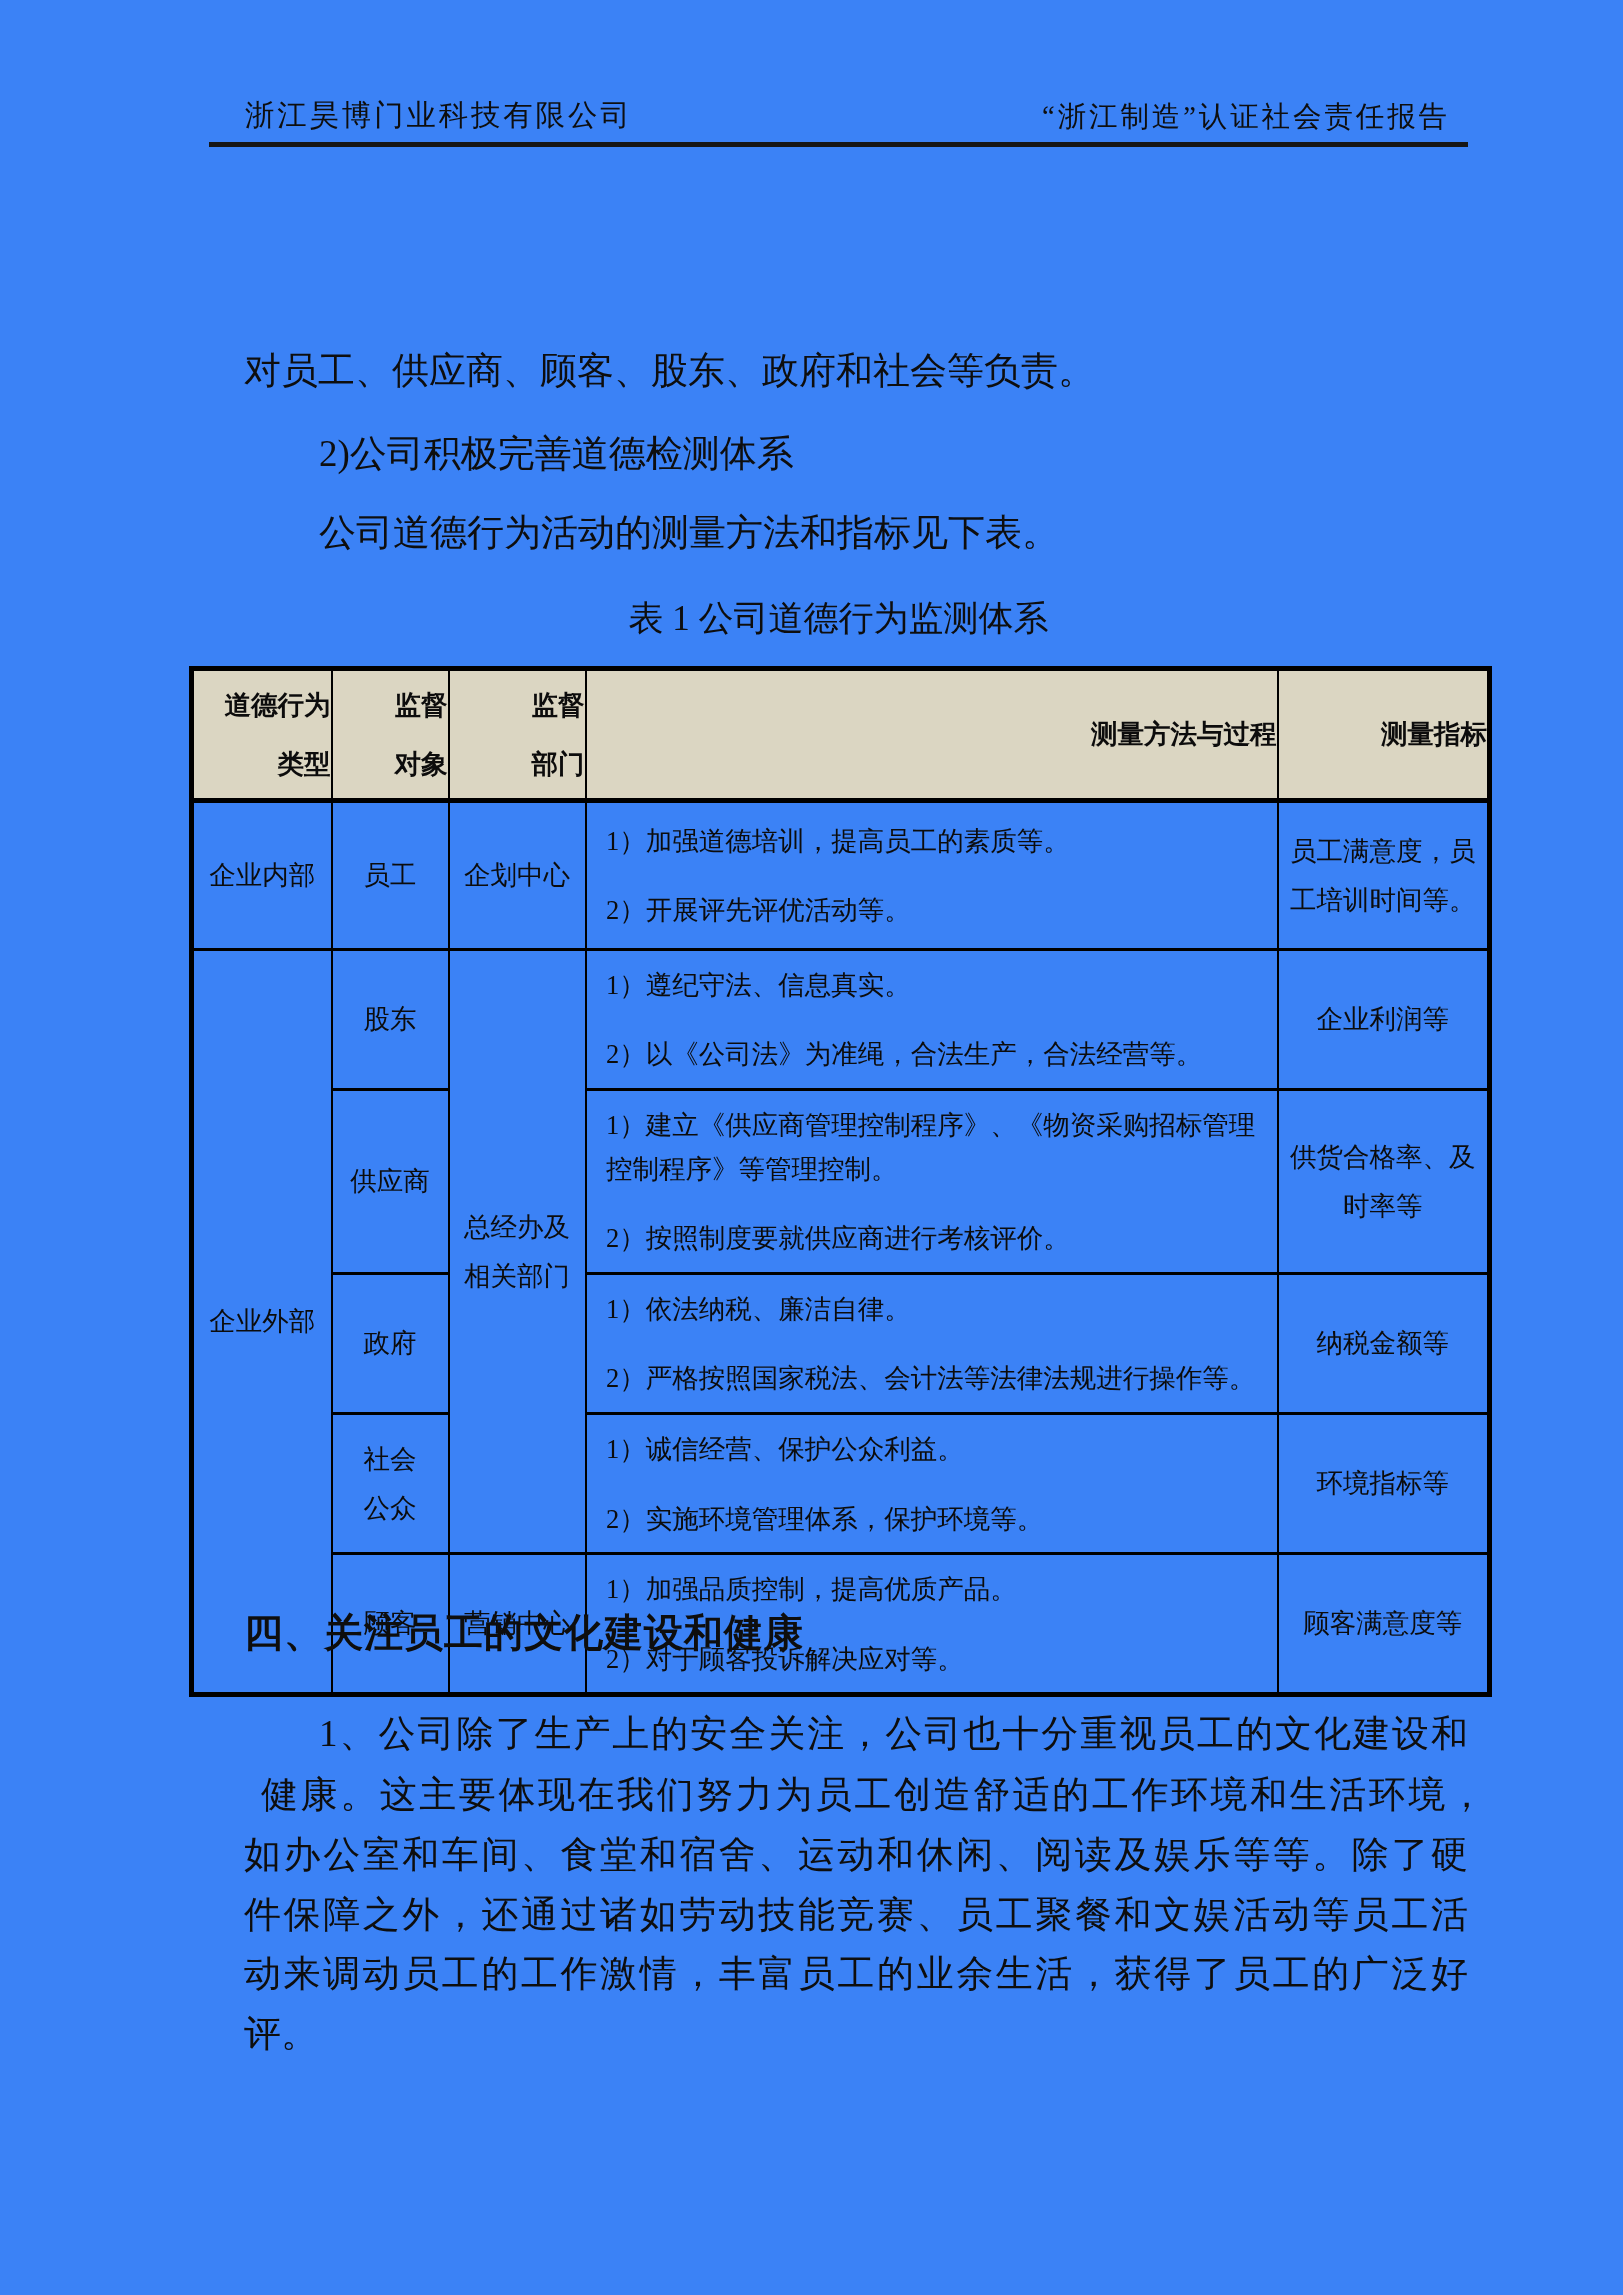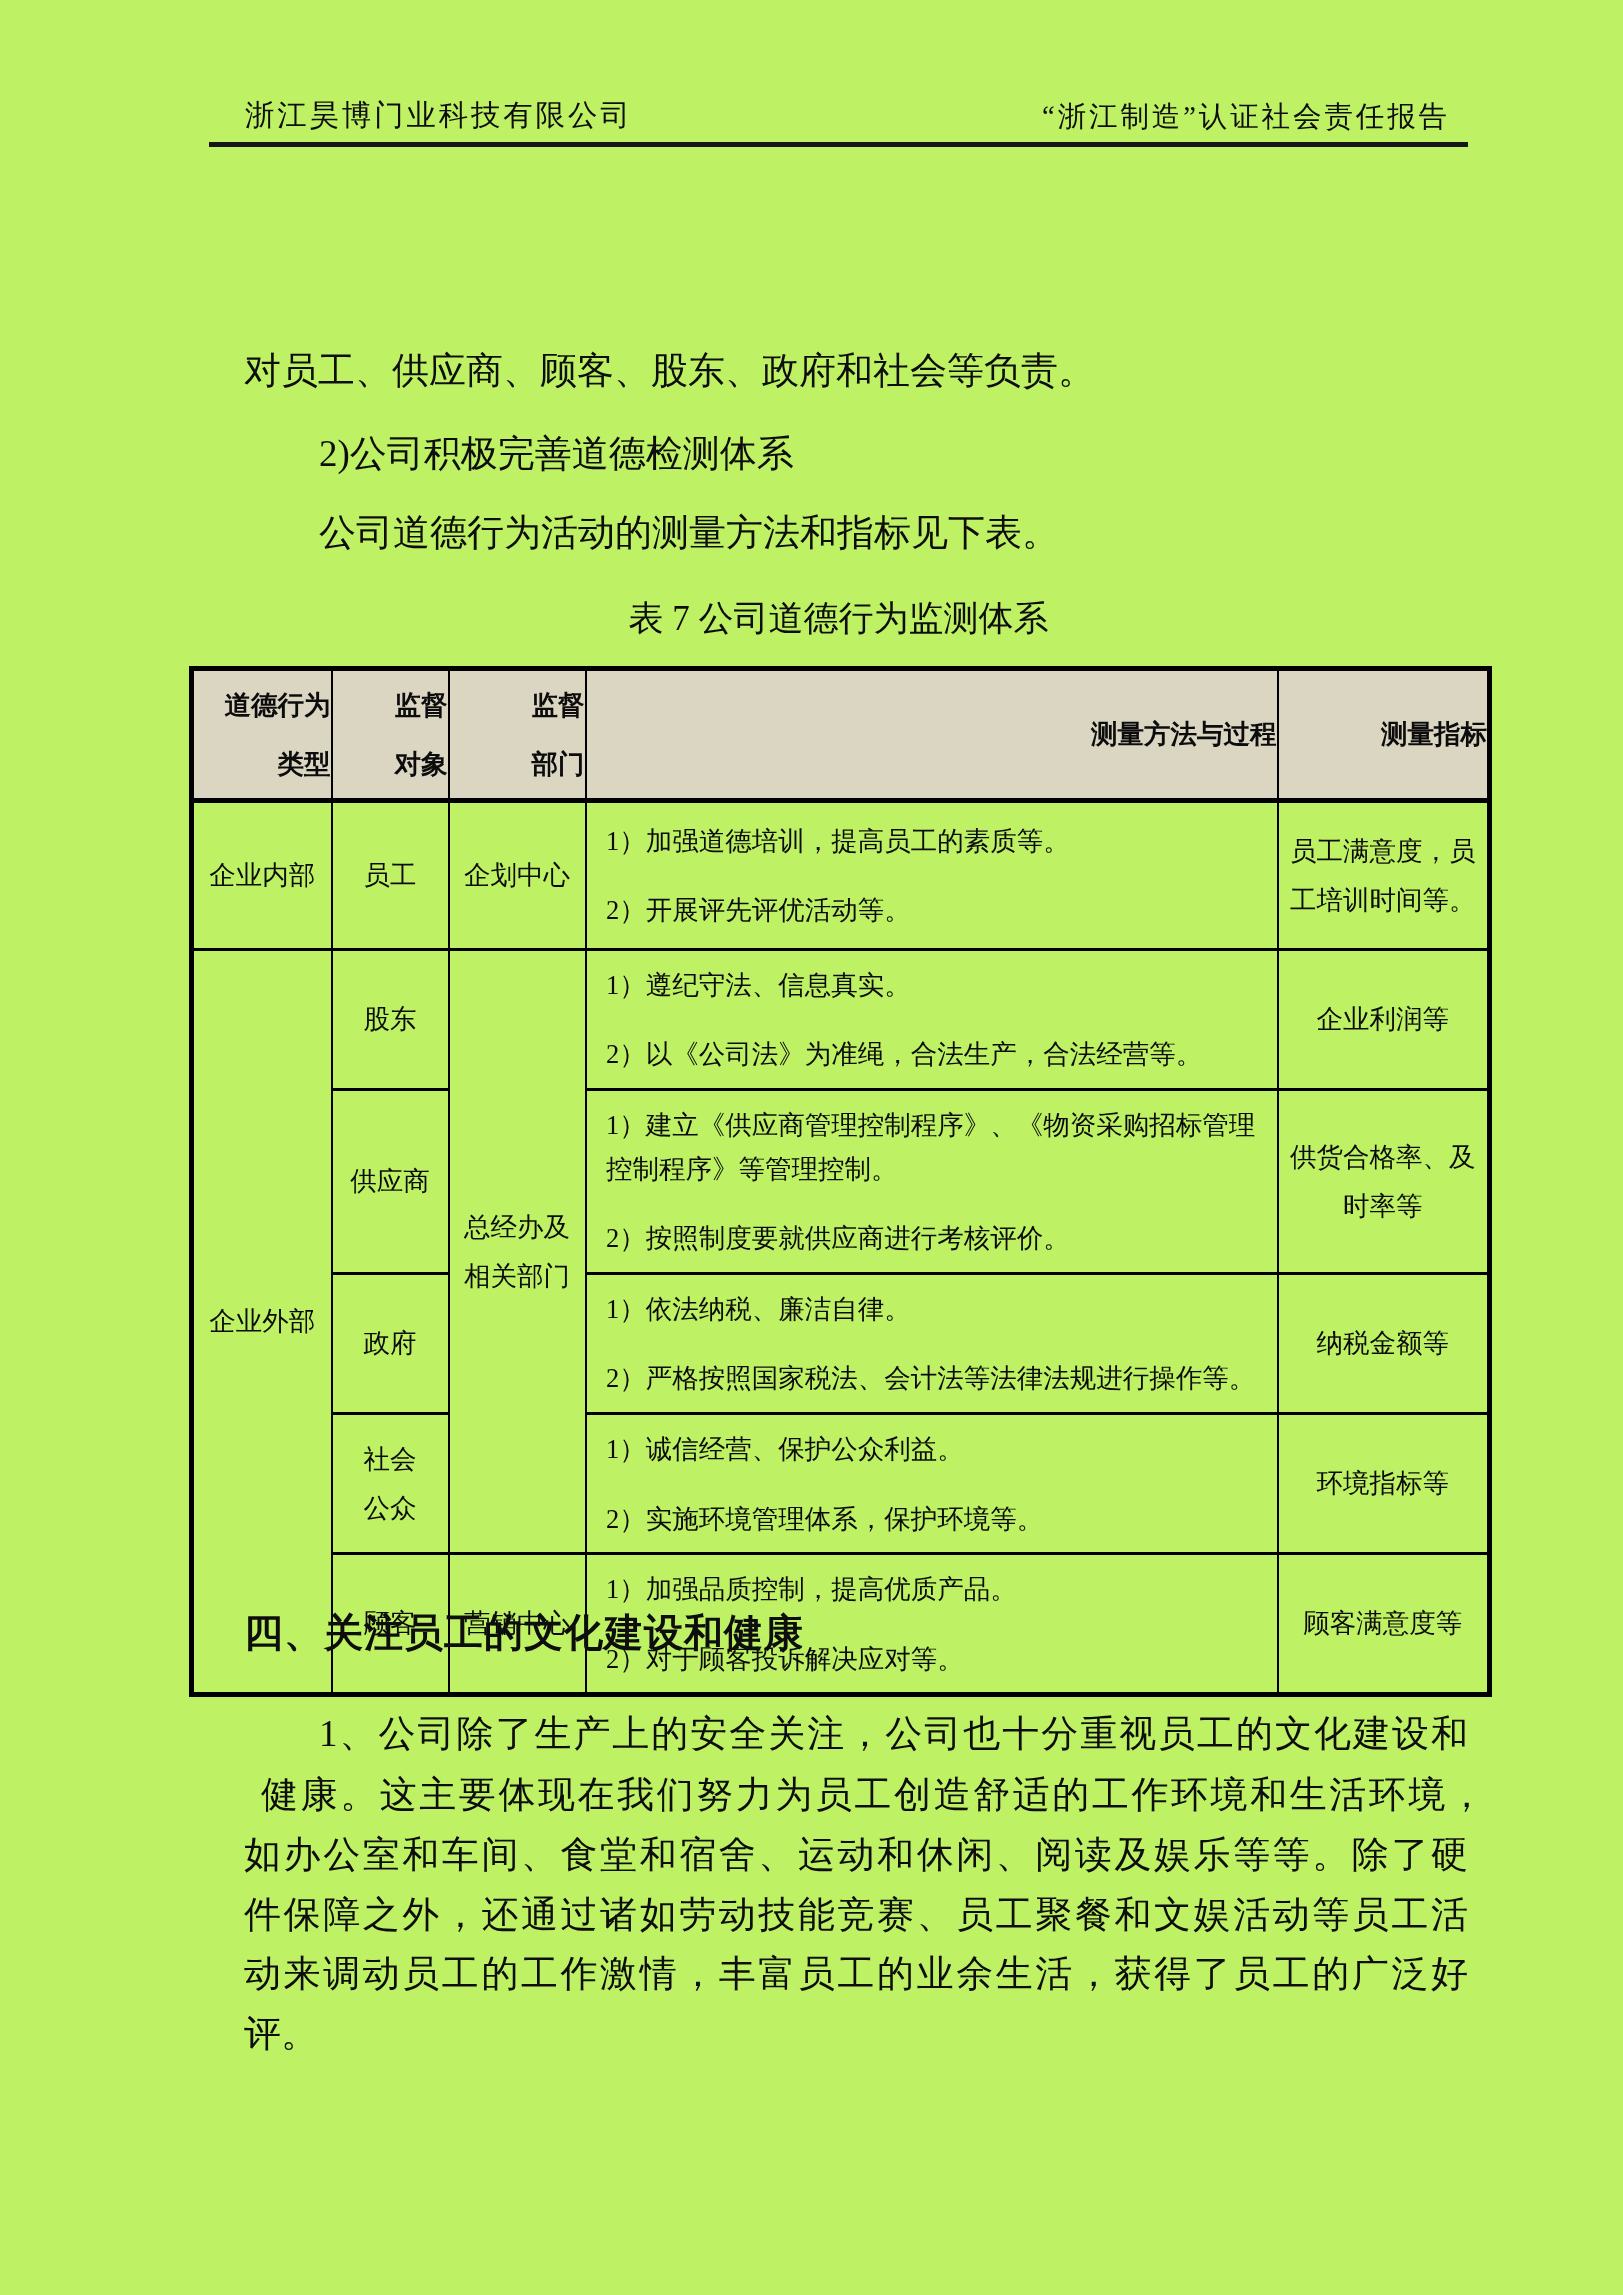--- a/index.html
+++ b/index.html
@@ -1,19 +1,19 @@
 <!DOCTYPE html>
 <html style="--header-bg: #DBD6C2; --border: #000000; --rule: #161616;font-size:7.9px"><head>
 <meta charset="utf-8">
 <style>
   html,body{margin:0;padding:0;background:#777;}
   .page{
     position:relative;
     width:1623px;height:2295px;
-    background:#bef264;
+    background:#3b82f6;
     font-family:"Liberation Serif","DejaVu Serif",serif;
     color:#0e0e0e;
     overflow:hidden;
   }
   .abs{position:absolute;}
   
   .hdr-left{top:101px;left:245px;font-size:29.4px;letter-spacing:2.9px;line-height:1;white-space:nowrap;}
   .hdr-right{top:103px;right:173px;font-size:28.5px;letter-spacing:2.9px;line-height:1;white-space:nowrap;}
   .hdr-rule{top:142px;left:209px;width:1259px;height:5.4px;background:var(--rule,#161616);}
   
@@ -67,21 +67,21 @@
 
 <div class="page">
 
   <div class="abs hdr-left">浙江昊博门业科技有限公司</div>
   <div class="abs hdr-right">“浙江制造”认证社会责任报告</div>
   <div class="abs hdr-rule"></div>
 
   <div class="line" id="p2l2">对员工、供应商、顾客、股东、政府和社会等负责。</div>
   <div class="line" id="p3">2)公司积极完善道德检测体系</div>
   <div class="line" id="p4">公司道德行为活动的测量方法和指标见下表。</div>
-  <div class="abs" id="tcaption">表 7 公司道德行为监测体系</div>
+  <div class="abs" id="tcaption">表 1 公司道德行为监测体系</div>
 
   <table id="tbl">
     <colgroup>
       <col style="width:140px">
         <col style="width:117px">
         <col style="width:137px">
         <col style="width:692px">
         <col style="width:212px">
     </colgroup>
     <thead>

